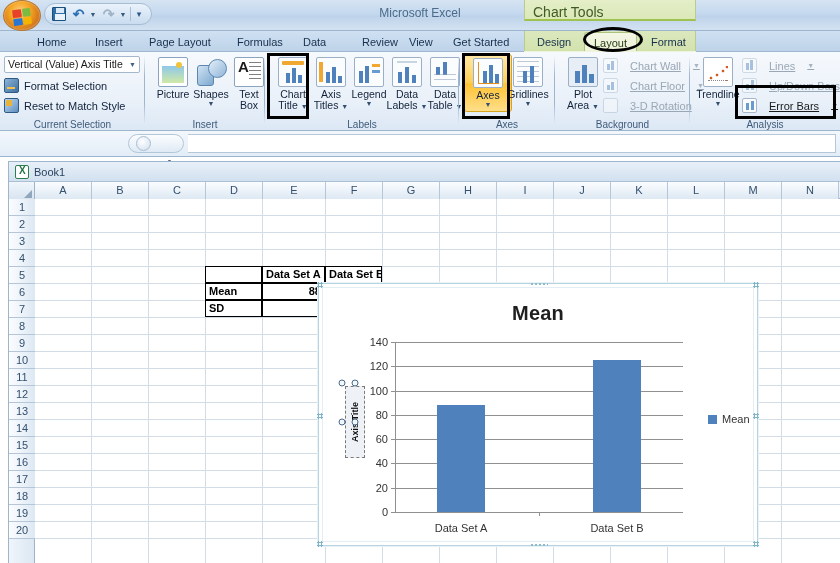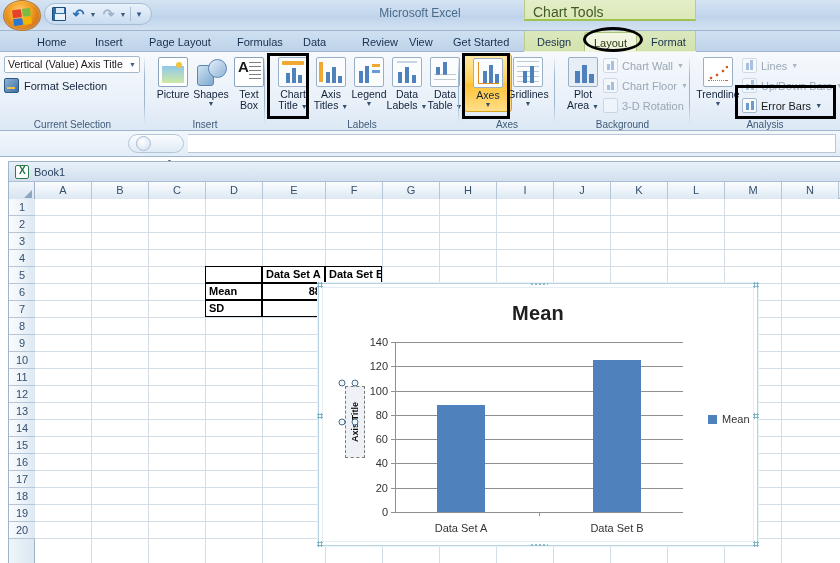--- a/index.html
+++ b/index.html
@@ -134,22 +134,22 @@
     display:flex; flex-direction:column; align-items:center; justify-content:flex-start;
     font-size:10.5px; color:#12223a; line-height:11px; text-align:center;
   }
   .bigbtn .bi { width:30px; height:30px; margin:3px 0 2px; position:relative; }
   .bigbtn .lbl { white-space:nowrap; }
   .bigbtn.hot {
     background: linear-gradient(to bottom,#ffe9a8,#ffcf55 48%,#ffc234 52%,#ffdf8a);
     border:1px solid #d8a21b; border-radius:3px;
   }
   .smallbtn {
-    position:absolute; height:19px; display:flex; align-items:center; gap:4px;
-    font-size:11px; white-space:nowrap;
+    position:absolute; height:19px; display:flex; align-items:center; gap:12px;
+    font-size:11px; white-space:nowrap;text-decoration:underline;
   }
   .smallbtn.dim { color:#9aa7b4; }
   .caret { font-size:7px; line-height:7px; color:#33506f; }
   .caret.dim { color:#a8b4c0; }
 
   
   .ci { position:absolute; inset:0; background:#fbfcfe; border:1px solid #9bb0c6; border-radius:2px; overflow:hidden; }
   .ci b { position:absolute; bottom:3px; background:#4f81bd; display:block; }
   .ci .tbar { position:absolute; left:3px; right:3px; top:3px; height:4px; background:#f0a830; border-radius:1px; }
   .ci .ybar { position:absolute; left:2px; top:4px; width:4px; bottom:4px; background:#f0a830; }
@@ -387,20 +387,24 @@
   <div class="ribbon">
 
     <div class="rgroup" style="left:0; width:145px">
       <div class="selbox">
         <span>Vertical (Value) Axis Title</span>
         <span class="cdn">▼</span>
       </div>
       <div class="cmdrow" style="top:24px">
         <span class="miniicon mi-brush"></span>
         <span>Format Selection</span>
+      </div>
+      <div class="cmdrow" style="top:44px">
+        <span class="miniicon mi-reset"></span>
+        <span>Reset to Match Style</span>
       </div>
       <div class="glabel">Current Selection</div>
       <div class="gsep"></div>
     </div>
 
     <div class="rgroup" style="left:145px; width:120px">
       <div class="bigbtn" style="left:42px">
         <span class="bi">
             <span class="shpico"></span>
           </span>

